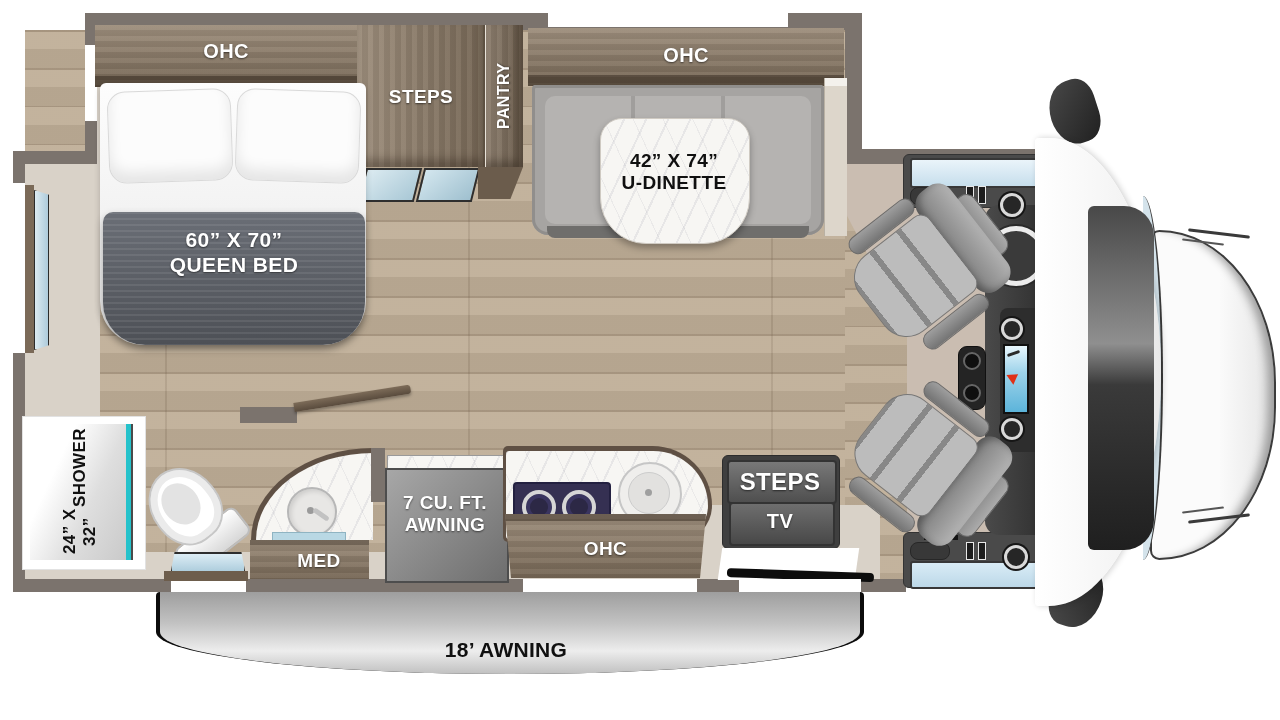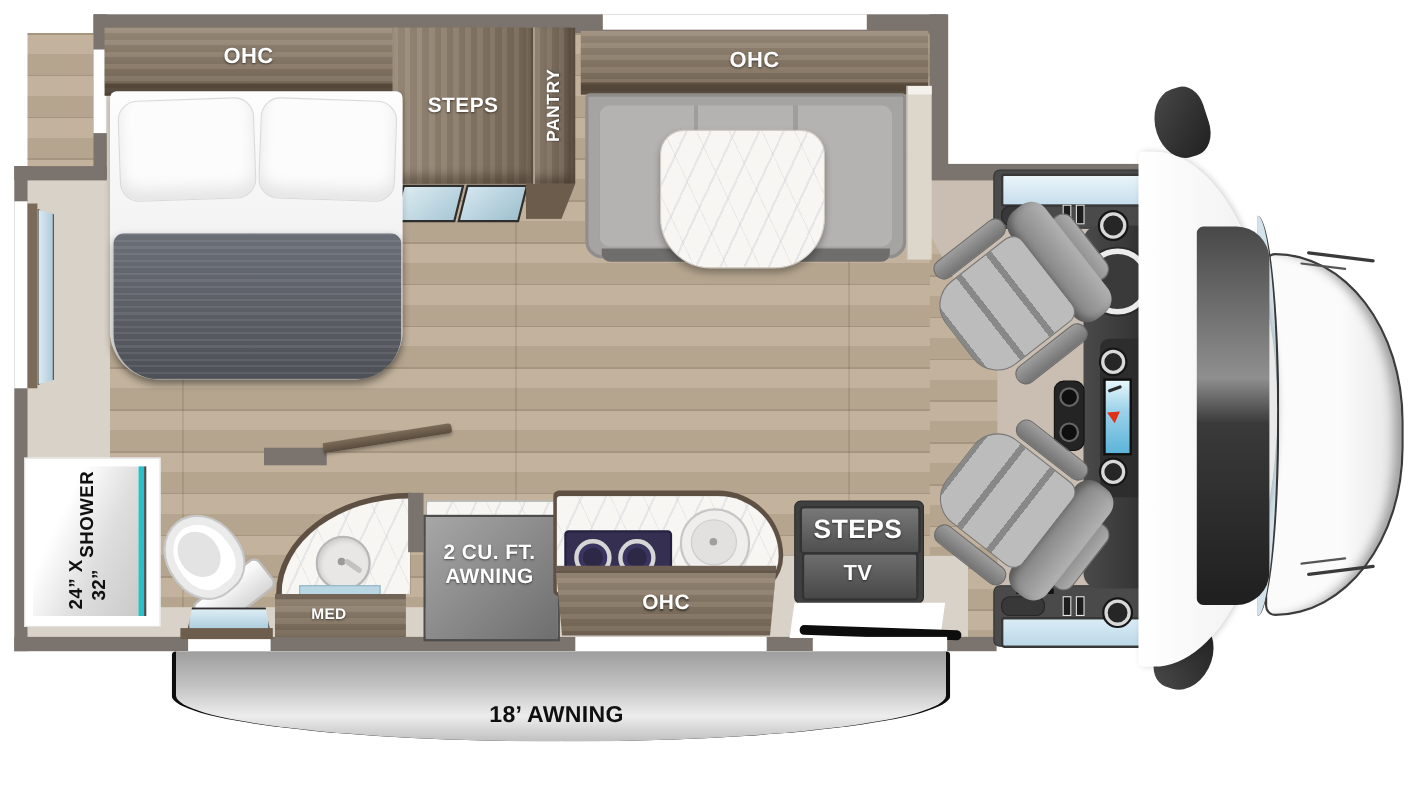--- a/index.html
+++ b/index.html
@@ -80,32 +80,40 @@
   <div class="lbl vtext" style="left:486px;top:25px;width:37px;height:142px;font-size:16px;">PANTRY</div>
 
   <div class="a" style="left:362px;top:168px;width:52px;height:30px;background:linear-gradient(135deg,#dcebf1,#a9c8d6);border:2px solid #2e2e2e;transform:skewX(-14deg);"></div>
   <div class="a" style="left:420px;top:168px;width:52px;height:30px;background:linear-gradient(135deg,#d3e6ee,#9fc0cf);border:2px solid #2e2e2e;transform:skewX(-14deg);"></div>
   <div class="a" style="left:478px;top:167px;width:45px;height:32px;background:#6b5c4c;clip-path:polygon(0 0,100% 0,72% 100%,0 100%);"></div>
 
   <div class="a" style="left:100px;top:83px;width:266px;height:262px;background:linear-gradient(180deg,#fdfdfd,#e8e8e8);border-radius:6px 6px 44px 44px;box-shadow:0 3px 6px rgba(0,0,0,.2);"></div>
   <div class="a" style="left:108px;top:90px;width:122px;height:90px;background:#fcfcfc;border:1px solid #d9d9d9;border-radius:18px;transform:rotate(-2deg);box-shadow:inset 0 -10px 14px rgba(0,0,0,.09);"></div>
   <div class="a" style="left:236px;top:90px;width:122px;height:90px;background:#fcfcfc;border:1px solid #d9d9d9;border-radius:18px;transform:rotate(2deg);box-shadow:inset 0 -10px 14px rgba(0,0,0,.09);"></div>
   <div class="a" style="left:103px;top:212px;width:262px;height:133px;border-radius:10px 10px 42px 42px;background:linear-gradient(180deg,#6a6e76,#4d5056),repeating-linear-gradient(180deg,rgba(255,255,255,.08) 0 2px,transparent 2px 6px);background-blend-mode:overlay;box-shadow:0 4px 8px rgba(0,0,0,.3);"></div>
+  <div class="lbl" style="left:103px;top:228px;width:262px;font-size:21px;">
+    <div>60” X 70”</div>
+    <div>QUEEN BED</div>
+  </div>
 
   <div class="a wall" style="left:240px;top:407px;width:57px;height:16px;"></div>
   <div class="a" style="left:294px;top:403px;width:118px;height:9px;background:linear-gradient(180deg,#7c6b58,#594b3d);transform:rotate(-9deg);transform-origin:left center;border-radius:0 3px 3px 0;box-shadow:0 2px 3px rgba(0,0,0,.3);"></div>
 
   <div class="a grainH" style="left:528px;top:28px;width:316px;height:58px;box-shadow:inset 0 -11px 0 rgba(45,34,24,.45);"></div>
   <div class="lbl" style="left:528px;top:44px;width:316px;font-size:20px;">OHC</div>
 
   <div class="a" style="left:532px;top:85px;width:292px;height:150px;background:#a6a4a2;border-radius:4px 4px 16px 16px;box-shadow:inset 0 0 0 3px #908e8c;"></div>
   <div class="a" style="left:545px;top:96px;width:266px;height:128px;background:repeating-linear-gradient(90deg,#b5b3b1 0 86px,#a09e9c 86px 90px);border-radius:10px;"></div>
   <div class="a" style="left:547px;top:226px;width:262px;height:12px;background:#6f6e6c;border-radius:0 0 8px 8px;"></div>
   <div class="a" style="left:824px;top:78px;width:22px;height:158px;background:#ddd6cb;border-left:1px solid #b9b1a4;box-shadow:inset 0 8px 0 #f4f1ec;"></div>
   <div class="a marble" style="left:600px;top:118px;width:148px;height:124px;border:1px solid #cfcac2;border-radius:22px 22px 46px 46px;box-shadow:0 4px 7px rgba(0,0,0,.3);"></div>
+  <div class="lbl lblDark" style="left:600px;top:150px;width:148px;font-size:19px;">
+    <div>42” X 74”</div>
+    <div>U-DINETTE</div>
+  </div>
 
   <div class="a" style="left:22px;top:416px;width:122px;height:152px;background:#ffffff;border:1px solid #e2e2e2;"></div>
   <div class="a" style="left:30px;top:424px;width:101px;height:136px;background:linear-gradient(115deg,#ffffff 28%,#dedede 60%,#c8c8c8 100%);"></div>
   <div class="a" style="left:126px;top:424px;width:5px;height:136px;background:#25c2cb;"></div>
   <div class="a" style="left:131px;top:424px;width:2px;height:136px;background:#4a4a4a;"></div>
   <div class="lbl lblDark vtext" style="left:34px;top:428px;width:92px;height:128px;font-size:17px;">
     <div>24” X 32”</div>
     <div>SHOWER</div>
   </div>
 
@@ -118,28 +126,28 @@
   <div class="a" style="left:170px;top:552px;width:72px;height:20px;background:linear-gradient(180deg,#ddedf5,#a6c8d9);border:2px solid #2e2e2e;clip-path:polygon(6% 0,94% 0,100% 100%,0 100%);"></div>
   <div class="a" style="left:164px;top:571px;width:84px;height:10px;background:#6d5d4c;"></div>
 
   <div class="a" style="left:251px;top:448px;width:122px;height:92px;background:#5f5044;border-radius:100% 0 0 0;"></div>
   <div class="a marble" style="left:256px;top:453px;width:117px;height:87px;border-radius:100% 0 0 0;"></div>
   <div class="a" style="left:287px;top:487px;width:46px;height:46px;background:#e8e7e5;border:2px solid #b7b7b7;border-radius:50%;box-shadow:inset 2px 2px 5px rgba(0,0,0,.12);"></div>
   <div class="a" style="left:307px;top:507px;width:7px;height:7px;background:#9a9a9a;border-radius:50%;"></div>
   <div class="a" style="left:312px;top:512px;width:18px;height:5px;background:#c2c2c2;border-radius:3px;transform:rotate(35deg);"></div>
   <div class="a" style="left:272px;top:532px;width:72px;height:7px;background:#b9d8e4;border:1px solid #8fb4c2;"></div>
   <div class="a grainH" style="left:250px;top:540px;width:119px;height:39px;box-shadow:inset 0 5px 0 rgba(45,34,24,.4);"></div>
-  <div class="lbl" style="left:246px;top:550px;width:106px;font-size:14px;">MED</div>
+  <div class="lbl" style="left:266px;top:550px;width:106px;font-size:19px;">MED</div>
 
   <div class="a wall" style="left:371px;top:448px;width:14px;height:54px;"></div>
 
   <div class="a marble" style="left:387px;top:455px;width:116px;height:13px;border:1px solid #9a9a9a;"></div>
   <div class="a" style="left:385px;top:468px;width:120px;height:111px;background:linear-gradient(135deg,#a7a7a7,#6e6e6e);border:2px solid #4d4d4d;"></div>
   <div class="lbl" style="left:385px;top:492px;width:120px;font-size:19px;">
-    <div>2 CU. FT.</div>
+    <div>7 CU. FT.</div>
     <div>AWNING</div>
   </div>
 
 
   <div class="a" style="left:503px;top:446px;width:209px;height:96px;background:#5f5044;border-radius:6px 72px 44px 6px;"></div>
   <div class="a marble" style="left:506px;top:451px;width:202px;height:88px;border-radius:4px 66px 40px 4px;"></div>
   <div class="a" style="left:513px;top:482px;width:94px;height:42px;background:#353052;border:2px solid #232040;border-radius:4px;"></div>
   <div class="a" style="left:522px;top:490px;width:26px;height:26px;border-radius:50%;border:4px solid #d6d6d6;background:#2c2845;box-shadow:inset 0 0 0 4px #3a3560;"></div>
   <div class="a" style="left:562px;top:490px;width:26px;height:26px;border-radius:50%;border:4px solid #d6d6d6;background:#2c2845;box-shadow:inset 0 0 0 4px #3a3560;"></div>
   <div class="a" style="left:618px;top:462px;width:60px;height:60px;background:#efeeec;border:2px solid #c6c6c6;border-radius:50%;"></div>

